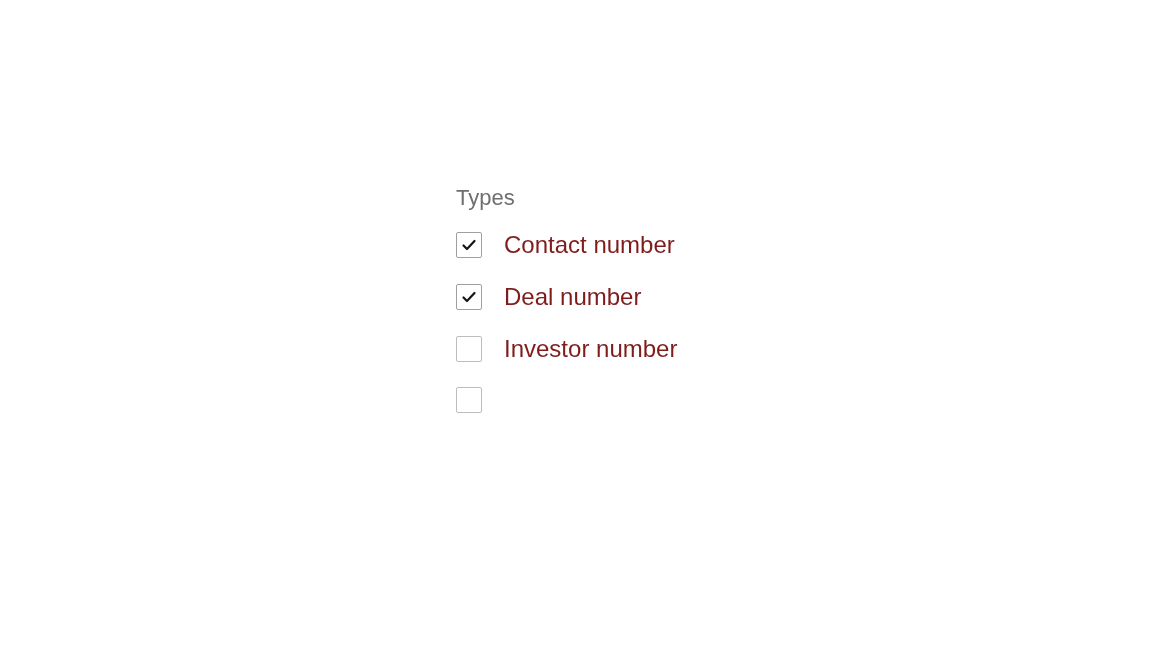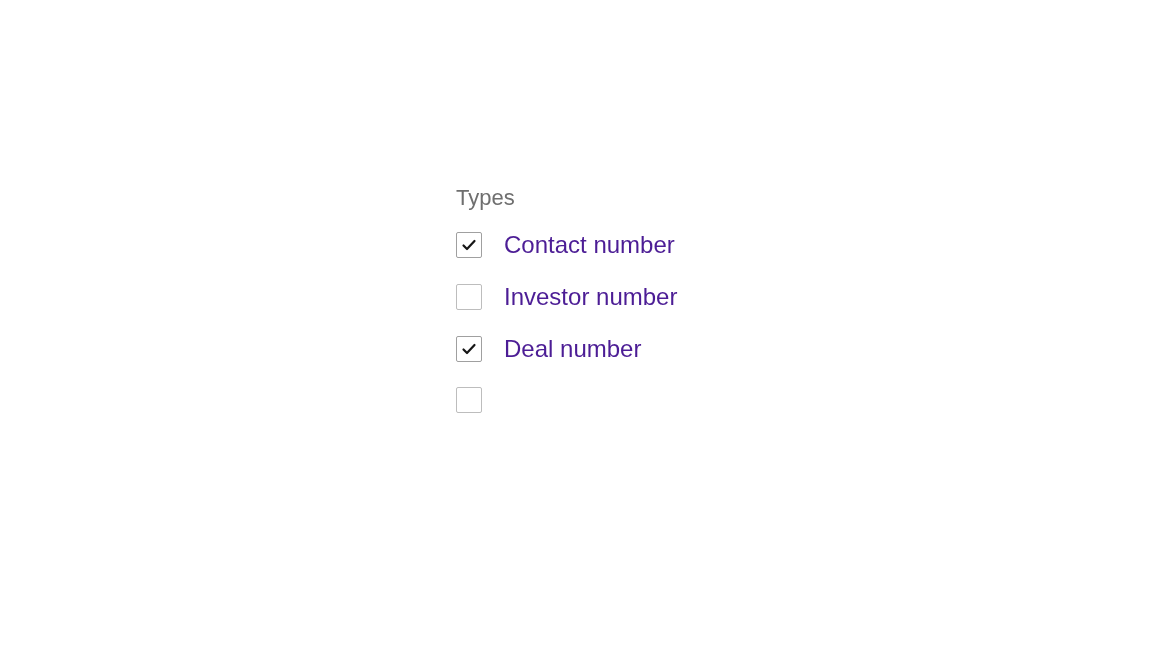--- a/index.html
+++ b/index.html
@@ -49,21 +49,21 @@
     .checkmark {
       display: none;
       width: 16px;
       height: 16px;
     }
     .checkbox-box.checked .checkmark {
       display: block;
     }
     .checkbox-label {
       font-size: 24px;
-      color: #4c1d95;
+      color: #7f1d1d;
       margin-left: 22px;
       font-weight: 400;
       letter-spacing: 0;
       cursor: pointer;
     }
   </style>
 </head>
 <body>
 
 <div class="container">
@@ -72,33 +72,33 @@
   <div class="checkbox-row">
     <div class="checkbox-box checked">
       <svg class="checkmark" viewBox="0 0 16 16" fill="none" stroke="#161616" stroke-width="2.2" stroke-linecap="round" stroke-linejoin="round">
         <polyline points="2.5,8.5 6,12 13.5,4"></polyline>
       </svg>
     </div>
     <span class="checkbox-label">Contact number</span>
   </div>
 
   <div class="checkbox-row">
-    <div class="checkbox-box">
-      
-    </div>
-    <span class="checkbox-label">Investor number</span>
-  </div>
-
-  <div class="checkbox-row">
     <div class="checkbox-box checked">
       <svg class="checkmark" viewBox="0 0 16 16" fill="none" stroke="#161616" stroke-width="2.2" stroke-linecap="round" stroke-linejoin="round">
         <polyline points="2.5,8.5 6,12 13.5,4"></polyline>
       </svg>
     </div>
     <span class="checkbox-label">Deal number</span>
   </div>
 
   <div class="checkbox-row">
     <div class="checkbox-box">
       
     </div>
+    <span class="checkbox-label">Investor number</span>
+  </div>
+
+  <div class="checkbox-row">
+    <div class="checkbox-box">
+      
+    </div>
   </div>
 </div>
 
 </body></html>

